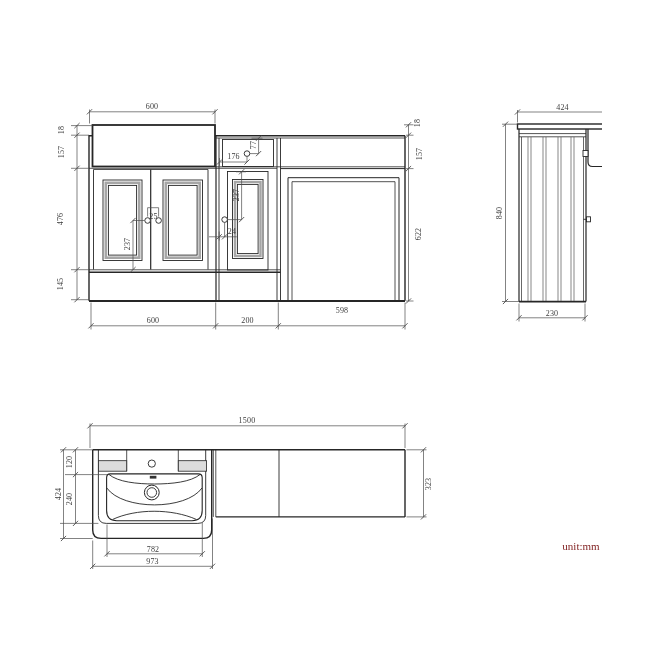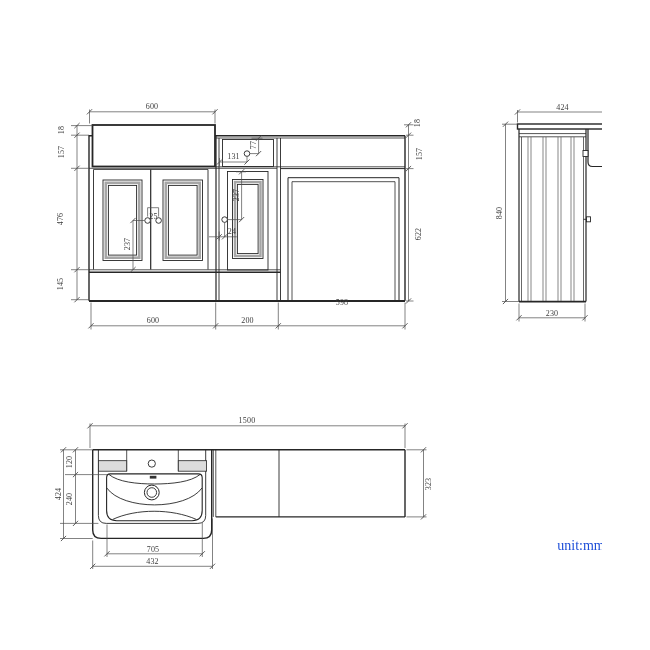--- a/index.html
+++ b/index.html
@@ -2,21 +2,21 @@
 <html><head>
 <meta charset="utf-8">
 <style>
   html,body{margin:0;padding:0;background:#ffffff;}
   #canvas{position:relative;width:602px;height:650px;background:#ffffff;overflow:hidden;
           font-family:Liberation Serif, serif;}
   #drawing{position:absolute;left:0;top:0;}
   .lbl{position:absolute;font-size:8px;color:#3d3d3d;white-space:nowrap;
        transform:translate(-50%,-50%);letter-spacing:.2px;line-height:1;}
   .lbl.rot{transform:translate(-50%,-50%) rotate(-90deg);}
-  .note{position:absolute;font-size:14px;color:#1d4ed8;white-space:nowrap;
+  .note{position:absolute;font-size:11px;color:#7f1d1d;white-space:nowrap;
         transform:translate(-50%,-50%);}
 </style>
 </head>
 <body>
 
 <div id="canvas">
 
 <svg id="drawing" width="650" height="650" viewBox="0 0 650 650">
 
   <g fill="none" stroke="#262626" stroke-width="1">
@@ -201,36 +201,36 @@
 <div class="lbl" style="left:152px;top:107px">600</div>
 <div class="lbl rot" style="left:61.5px;top:129.5px">18</div>
 <div class="lbl rot" style="left:61.5px;top:151.5px">157</div>
 <div class="lbl rot" style="left:61px;top:218.5px">476</div>
 <div class="lbl rot" style="left:61px;top:284px">145</div>
 <div class="lbl rot" style="left:417.5px;top:122.5px">18</div>
 <div class="lbl rot" style="left:419.5px;top:153.5px">157</div>
 <div class="lbl rot" style="left:418.5px;top:233.5px">622</div>
 <div class="lbl" style="left:153px;top:320.5px">600</div>
 <div class="lbl" style="left:247.5px;top:320.5px">200</div>
-<div class="lbl" style="left:342px;top:303px">598</div>
+<div class="lbl" style="left:342px;top:311px">598</div>
 <div class="lbl" style="left:153.5px;top:217px">25</div>
 <div class="lbl rot" style="left:128px;top:243.5px">237</div>
-<div class="lbl" style="left:233.5px;top:157.3px">131</div>
+<div class="lbl" style="left:233.5px;top:157.3px">176</div>
 <div class="lbl rot" style="left:254.3px;top:145.3px">77</div>
 <div class="lbl rot" style="left:236.8px;top:195px">237</div>
 <div class="lbl" style="left:232px;top:232.3px">24</div>
 
 <div class="lbl" style="left:562.5px;top:107.5px">424</div>
 <div class="lbl rot" style="left:617.5px;top:145.8px">200</div>
 <div class="lbl rot" style="left:500px;top:212.5px">840</div>
 <div class="lbl" style="left:552px;top:313.5px">230</div>
 
 <div class="lbl" style="left:247px;top:421px">1500</div>
 <div class="lbl rot" style="left:70px;top:462px">120</div>
 <div class="lbl rot" style="left:70px;top:498.5px">240</div>
 <div class="lbl rot" style="left:58.5px;top:493.5px">424</div>
-<div class="lbl" style="left:153px;top:549.5px">705</div>
-<div class="lbl" style="left:152.5px;top:561.8px">432</div>
+<div class="lbl" style="left:153px;top:549.5px">782</div>
+<div class="lbl" style="left:152.5px;top:561.8px">973</div>
 <div class="lbl rot" style="left:428.5px;top:483.5px">323</div>
 
 <div class="note" style="left:581px;top:546px">unit:mm</div>
 
 </div>
 
 </body></html>

